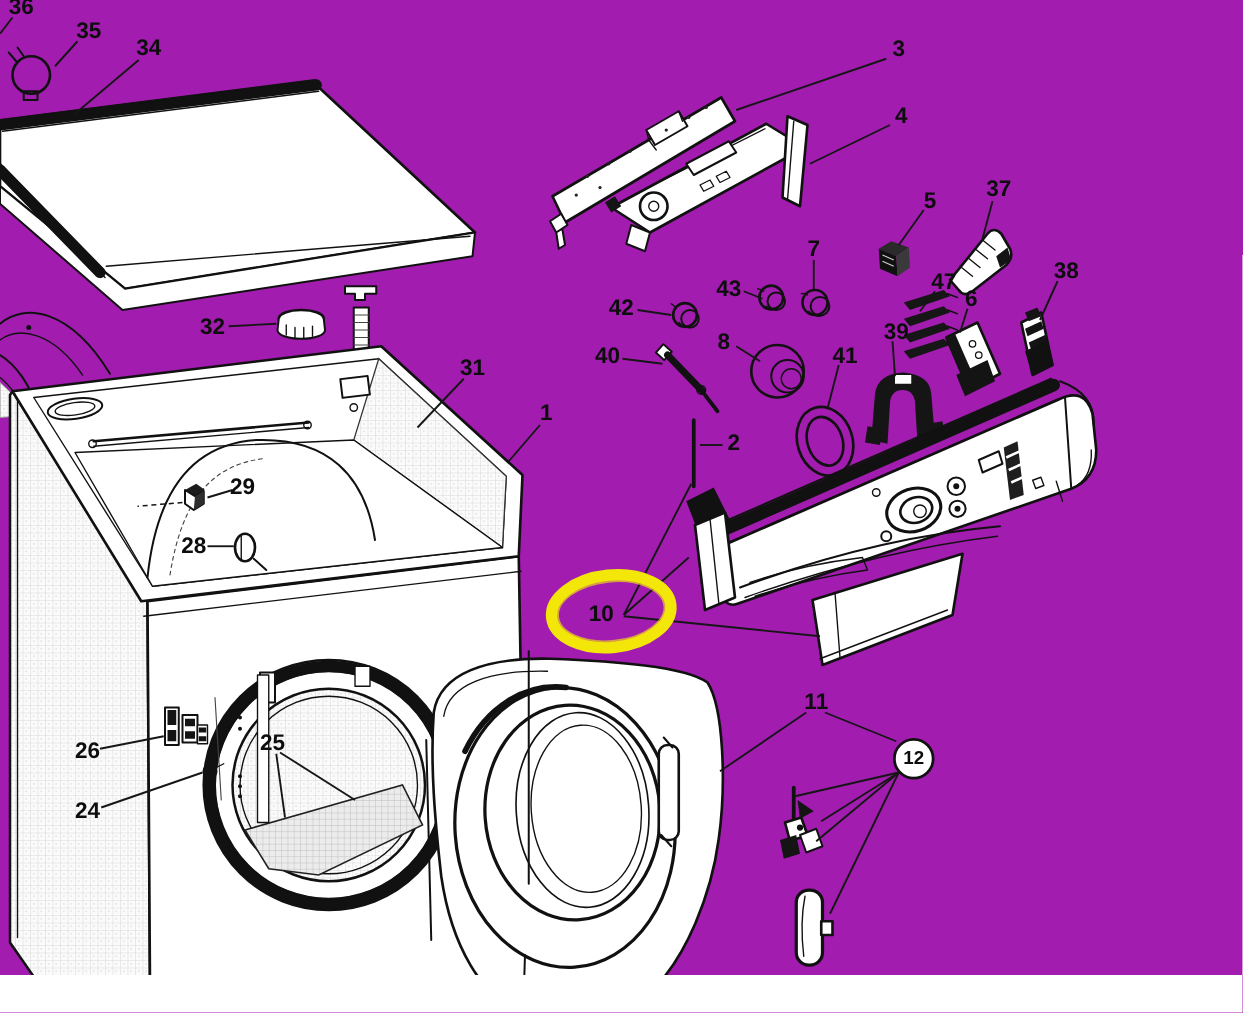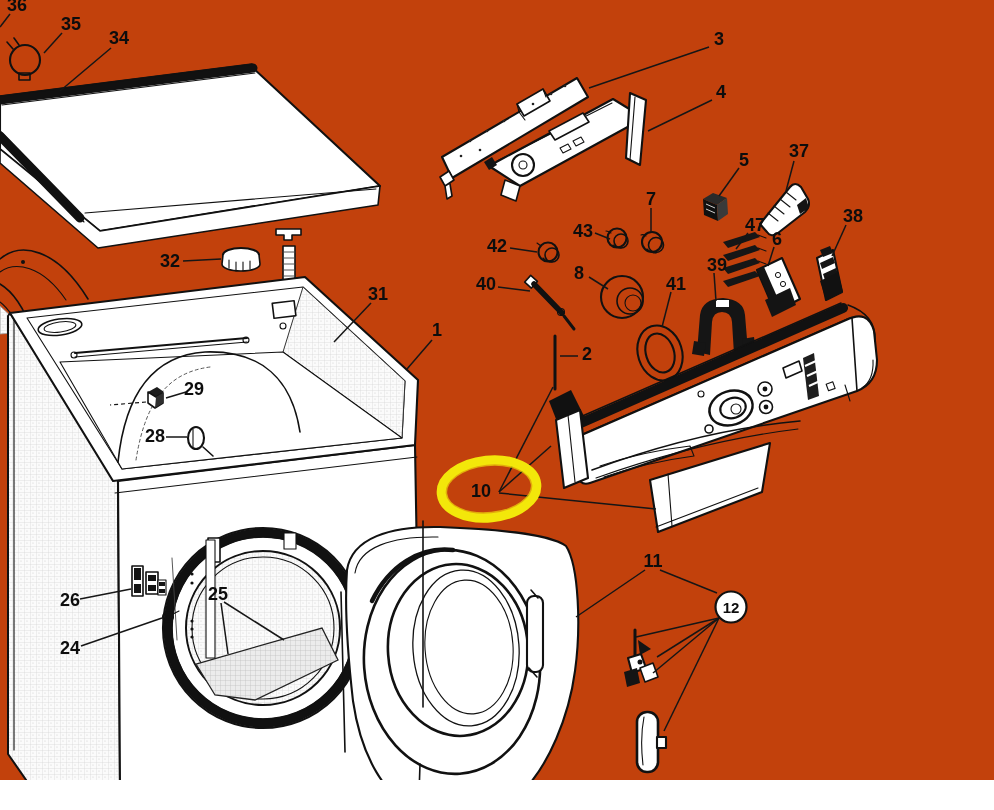--- a/index.html
+++ b/index.html
@@ -1,16 +1,16 @@
 <!DOCTYPE html>
 <html><head>
 <meta charset="utf-8">
 <style>
   html,body{margin:0;padding:0;background:#ffffff;}
-  .stage{position:relative;width:994px;height:780px;background:#c2410c;overflow:hidden;
+  .stage{position:relative;width:994px;height:780px;background:#a21caf;overflow:hidden;
          font-family:"Liberation Sans", sans-serif;}
   svg{position:absolute;left:0;top:0;}
   .ln{stroke:#111;fill:none;stroke-linecap:round;stroke-linejoin:round;}
   .s1{stroke-width:1.1;} .s15{stroke-width:1.6;} .s2{stroke-width:2.1;} .s3{stroke-width:3;}
   .thin{stroke-width:0.9;stroke:#444;}
   .wfill{fill:#ffffff;}
   .plabel{font-family:"Liberation Sans", sans-serif;font-weight:700;font-size:18px;
           fill:#0d0d0d;text-anchor:middle;dominant-baseline:central;}
   .plabel.small{font-size:15px;}
   .leader{stroke:#161616;stroke-width:1.5;fill:none;}

